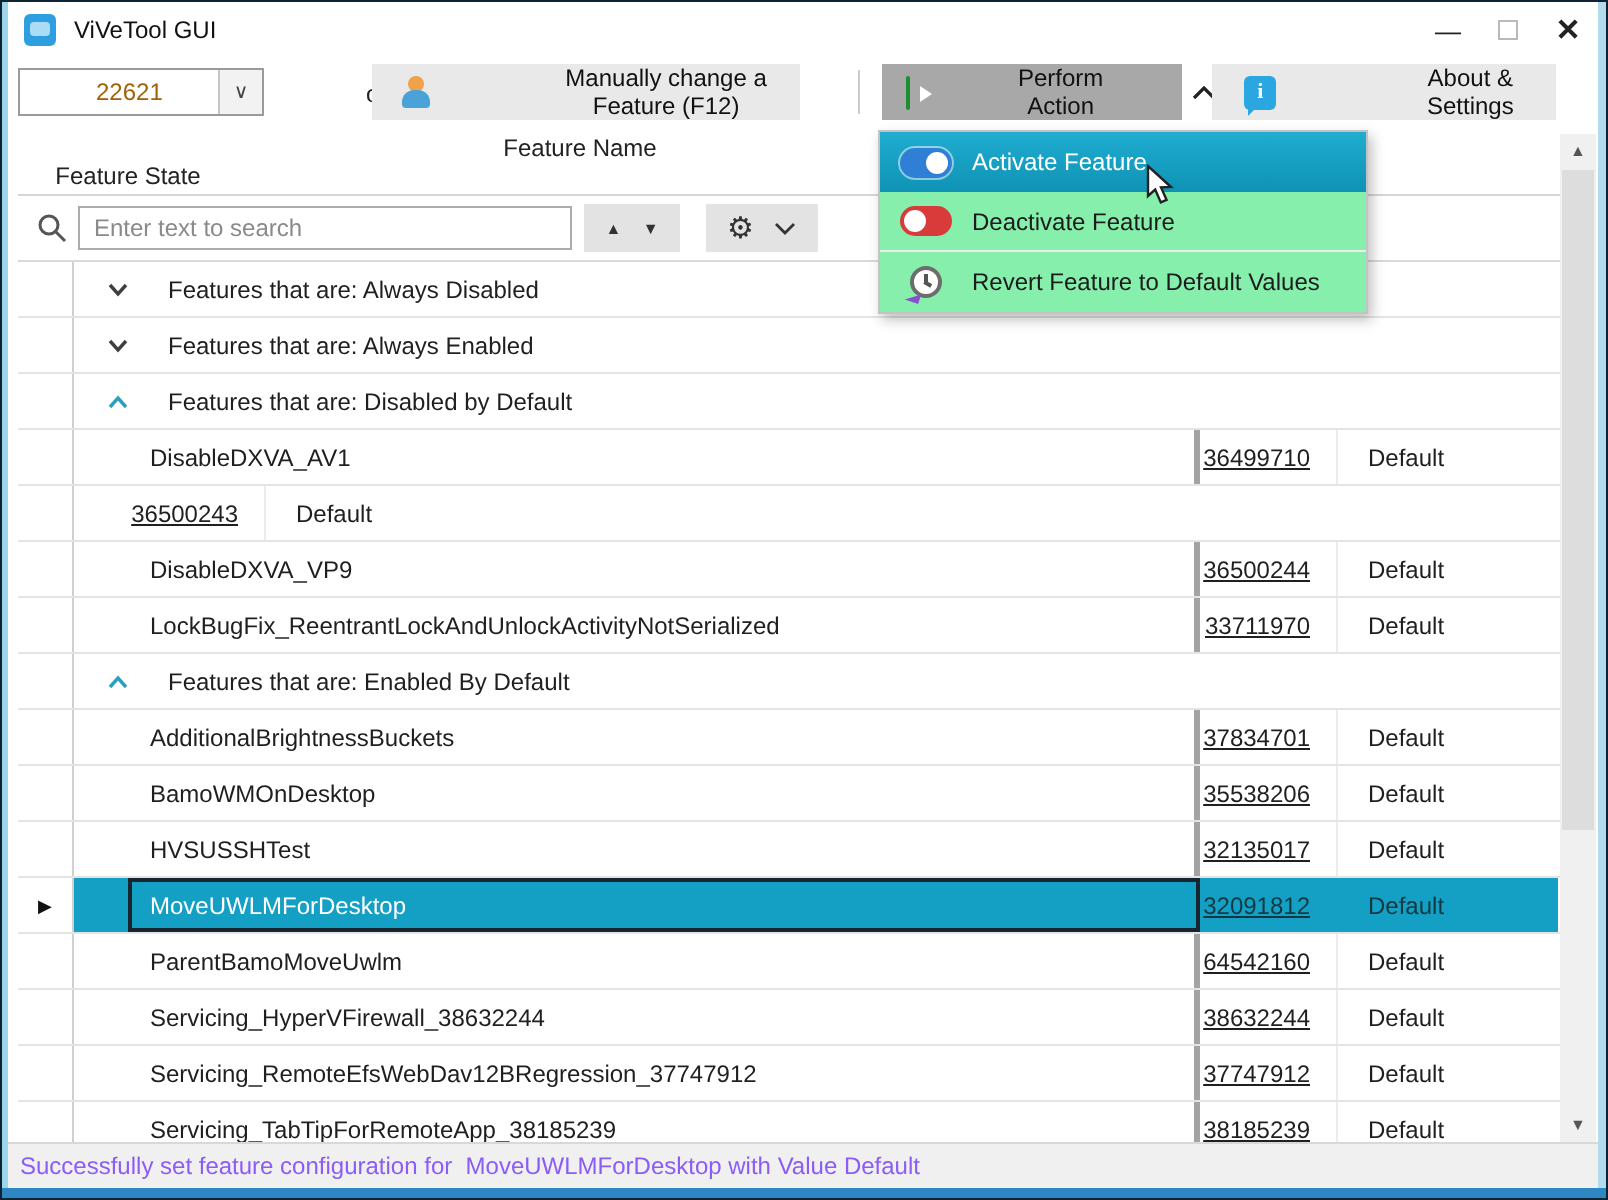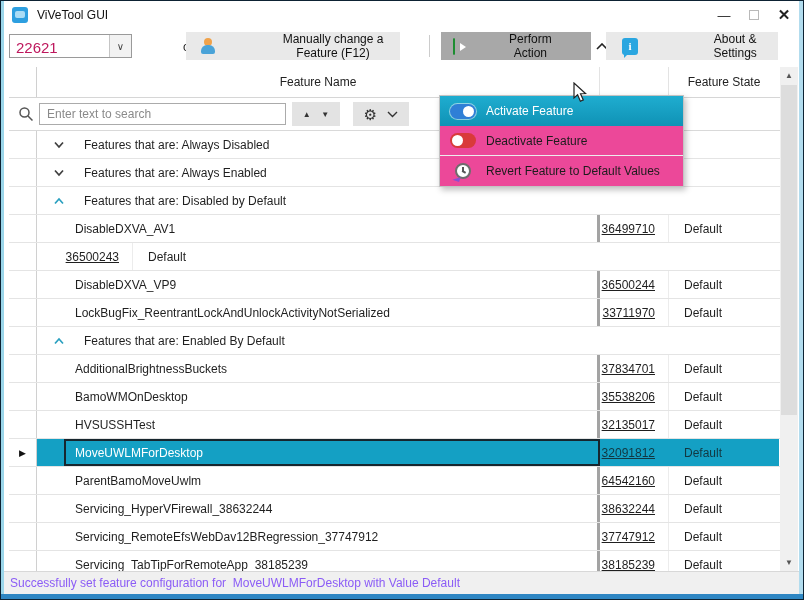--- a/index.html
+++ b/index.html
@@ -18,41 +18,41 @@
   #app-icon::after { content:''; position:absolute; left:3px; top:4px; width:10px; height:7px; border-radius:2px; background:#aadcf5; }
   #title-text { margin-left:9px; font-size:12px; color:#111;text-align:center; }
   #win-buttons { margin-left:auto; display:flex; align-items:center; height:100%; }
   .winbtn { width:30px; height:28px; display:flex; align-items:center; justify-content:center; color:#222; font-size:13px; }
   .maxbox { width:10px; height:10px; border:1px solid #b9b9b9; background:#fff; }
   #btn-close { font-size:15px; font-weight:bold; }
 
   
   #toolbar { position:absolute; left:3px; top:28px; right:4px; height:36px; background:#fff; }
   #build-combo { position:absolute; left:5px; top:5px; width:123px; height:24px; border:1px solid #9a9a9a; background:#fff; display:flex; }
-  #combo-value { flex:1; padding:4px 6px; font-size:15px; color:#be185d; }
+  #combo-value { flex:1; padding:4px 6px; font-size:12px; color:#a16207;margin-left:32px; }
   #combo-drop { width:22px; border-left:1px solid #c5c5c5; background:#f2f2f2; display:flex; align-items:center; justify-content:center; color:#444; font-size:10px; }
   #or-label { position:absolute; left:143px; top:11px; color:#222;margin-left:36px; }
   .tbtn { position:absolute; top:3px; height:28px; background:#e9e9e9; display:flex; align-items:center; border:none; font-family:inherit; font-size:12px; color:#111; cursor:default;gap:44px; }
   #manual-btn { left:182px; width:214px; }
   #perform-btn { left:437px; width:150px; background:#a8a8a8; }
   #about-btn { left:602px; width:172px; }
   .tb-sep { position:absolute; left:425px; top:6px; width:1px; height:22px; background:#cccccc; }
   .person-icon { width:16px; height:16px; margin:0 10px 0 14px; position:relative; }
   .person-icon::before { content:''; position:absolute; left:4px; top:0; width:8px; height:8px; border-radius:50%; background:#f0a24a; }
   .person-icon::after { content:''; position:absolute; left:1px; top:7px; width:14px; height:9px; border-radius:6px 6px 2px 2px; background:#4aa3d8; }
   .play-icon { width:17px; height:17px; margin:0 10px 0 12px; background:#28a43e; border:1px solid #1d8d31; border-radius:3px; position:relative; }
   .play-icon::after { content:''; position:absolute; left:6px; top:4px; border-left:6px solid #fff; border-top:4px solid transparent; border-bottom:4px solid transparent; }
   .info-icon { width:17px; height:17px; margin:0 10px 0 16px; background:#2aa6e0; border-radius:3px; position:relative; color:#fff; font-weight:bold; font-size:11px; text-align:center; line-height:16px; font-family:"Liberation Serif", serif; }
   .info-icon::after { content:''; position:absolute; left:2px; bottom:-3px; border-left:4px solid #2aa6e0; border-bottom:4px solid transparent; }
   .chev-up-mini { margin-left:auto; margin-right:14px; width:10px; height:6px; position:relative; }
   .chev-up-mini svg { display:block; }
 
   
   #grid { position:absolute; left:8px; top:66px; width:771px; height:504px; background:#fff; }
-  #grid-header { position:absolute; left:0; top:0; width:771px; height:31px; border-bottom:1px solid #d6d6d6; display:flex; }
+  #grid-header { position:absolute; left:0; top:0; width:771px; height:31px; border-bottom:1px solid #d6d6d6; display:flex;flex-direction:column; }
   #grid-filter { position:absolute; left:0; top:31px; width:771px; height:33px; border-bottom:1px solid #d9d9d9; }
   .hcell { border-right:1px solid #e3e3e3; display:flex; align-items:center; justify-content:center; font-size:12px; color:#222; }
   .hc-ind { width:28px; border-right:1px solid #d0d0d0; }
   .hc-name { width:563px; }
   .hc-id { width:69px; }
   .hc-state { width:110px; border-right:none; }
 
   #search-icon { position:absolute; left:9px; top:8px; }
   #search-input { position:absolute; left:30px; top:5px; width:247px; height:22px; border:1px solid #ababab; padding:0 7px; font-family:inherit; font-size:12px; color:#222; }
   #search-input::placeholder { color:#8a8a8a; }
@@ -83,22 +83,22 @@
   .sbtn { position:absolute; left:0; width:18px; height:17px; display:flex; align-items:center; justify-content:center; font-size:8px; color:#555; background:#f0f0f0; }
   #sb-up { top:0; }
   #sb-down { bottom:0; }
   #sb-thumb { position:absolute; left:1px; top:18px; width:16px; height:330px; background:#ddd; }
 
   
   #statusbar { position:absolute; left:3px; right:4px; top:570px; height:23px; background:#f0f0f0; border-top:1px solid #d8d8d8; display:flex; align-items:center; z-index:6; }
   #status-text { padding-left:6px; white-space:pre; color:#8b5cf6; font-size:12px; }
 
   
-  #action-menu { position:absolute; left:438px; top:64px; width:245px; background:#fff; border:1px solid #c3c3c3; box-shadow:2px 3px 6px rgba(0,0,0,0.25); z-index:40;margin-top:30px; }
-  .mi { height:30px; display:flex; align-items:center; border-bottom:1px solid #ededed; background:#ec4899; color:#1c1c1c; }
+  #action-menu { position:absolute; left:438px; top:64px; width:245px; background:#fff; border:1px solid #c3c3c3; box-shadow:2px 3px 6px rgba(0,0,0,0.25); z-index:40; }
+  .mi { height:30px; display:flex; align-items:center; border-bottom:1px solid #ededed; background:#86efac; color:#1c1c1c; }
   .mi:last-child { border-bottom:none; }
   .mi.hl { background:linear-gradient(180deg,#1fadd0,#0f92b5); color:#fff; border-bottom:none; }
   .mi-icon { width:46px; display:flex; justify-content:center; }
   .tgl { width:26px; height:15px; border-radius:8px; position:relative; display:inline-block; }
   .tgl.on { background:#2f7fd6; box-shadow:0 0 0 1px rgba(255,255,255,.5); }
   .tgl.off { background:#d93a3a; }
   .tgl::after { content:''; position:absolute; top:2px; width:11px; height:11px; border-radius:50%; background:#fff; }
   .tgl.on::after { right:2px; }
   .tgl.off::after { left:2px; }
   .rev { width:16px; height:16px; border:2px solid #6d6d6d; border-radius:50%; position:relative; display:inline-block; background:#fff; }

